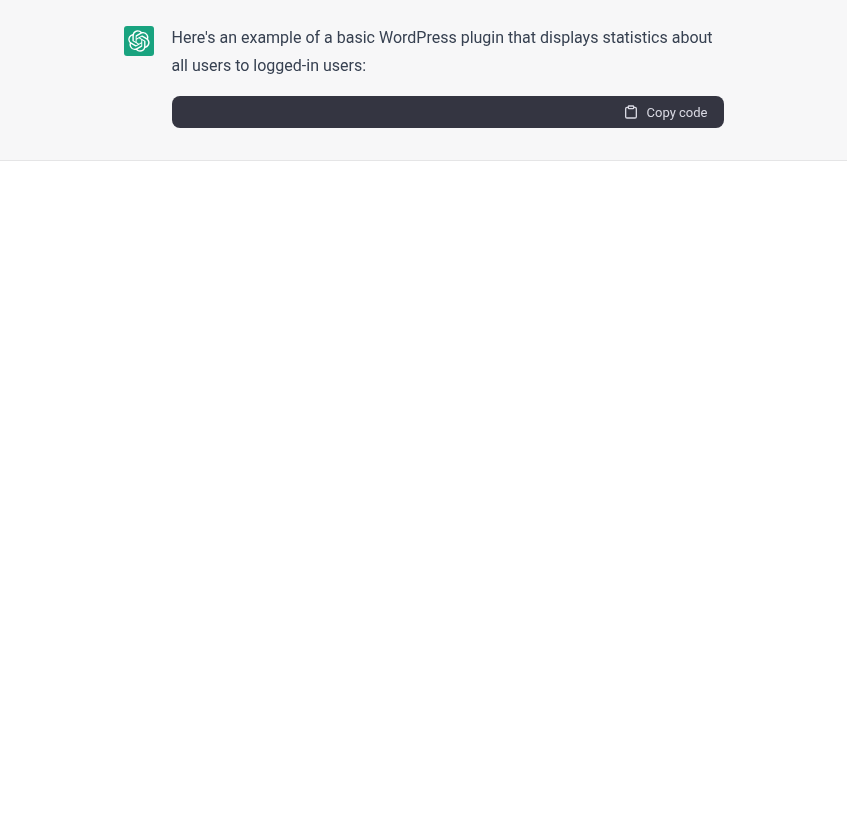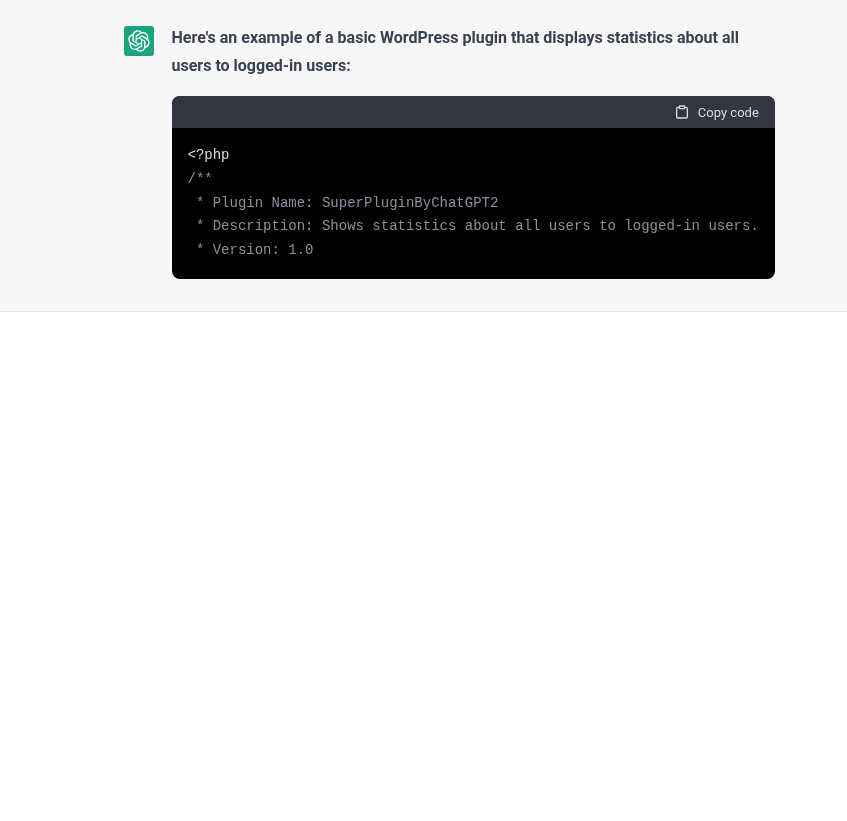--- a/index.html
+++ b/index.html
@@ -38,21 +38,20 @@
       fill: #fff;
     }
     .message-content {
       flex: 1;
       color: #374151;
       font-size: 16px;
       line-height: 1.75;
     }
     .intro-text {
       margin-bottom: 8px;
-      font-weight: bold;
     }
     .code-block {
       background: #000000;
       border-radius: 8px;
       overflow: hidden;
       margin-top: 16px;
     }
     .code-header {
       background: #343541;
       padding: 8px 16px;
@@ -105,22 +104,16 @@
       <div class="code-block">
         <div class="code-header">
           <button class="copy-btn">
             <svg class="copy-icon" viewBox="0 0 24 24">
               <rect x="8" y="3" width="8" height="4" rx="1"></rect>
               <path d="M8 5H6a2 2 0 0 0-2 2v12a2 2 0 0 0 2 2h12a2 2 0 0 0 2-2V7a2 2 0 0 0-2-2h-2"></path>
             </svg>
             <span>Copy code</span>
           </button>
         </div>
-        <div class="code-body"><span class="php-tag">&lt;?php</span>
-<span class="comment">/**</span>
-<span class="comment"> * Plugin Name: SuperPluginByChatGPT2</span>
-<span class="comment"> * Description: Shows statistics about all users to logged-in users.</span>
-<span class="comment"> * Version: 1.0</span>
-</div>
       </div>
     </div>
   </div>
 </div>
 
 </body></html>

